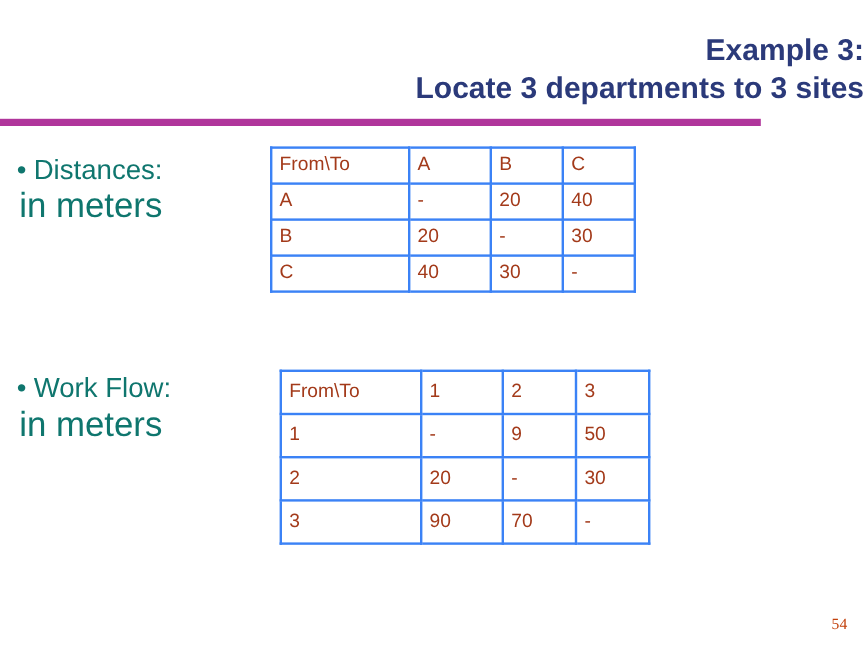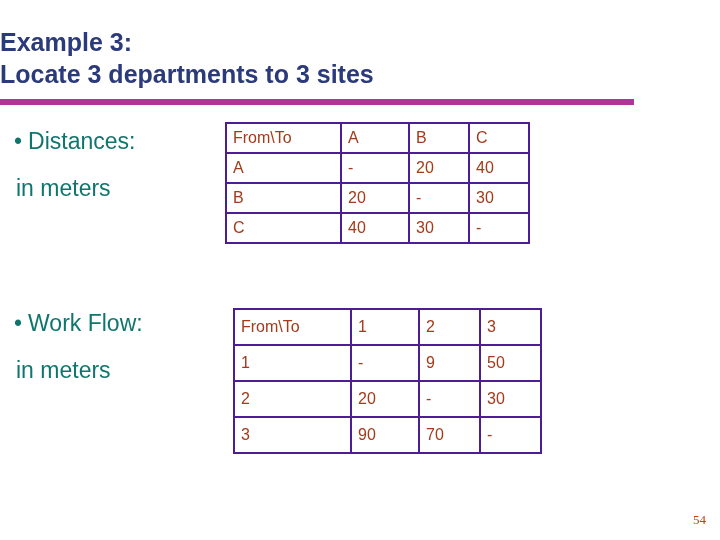--- a/index.html
+++ b/index.html
@@ -15,21 +15,21 @@
     font-family: "Liberation Sans", sans-serif;
     background: #ffffff;
   }
 
   
   #title-block {
     position: absolute;
     left: 0;
     top: 26px;
     width: 720px;
-    text-align: left;
+    text-align: right;
   }
   .title-line {
     color: #2B3A7A;
     font-size: 25px;
     font-weight: bold;
     line-height: 32px;
     letter-spacing: 0px;
     white-space: nowrap;
   }
 
@@ -52,41 +52,40 @@
   }
   #bullet-distances { top: 126px; }
   #bullet-workflow  { top: 308px; }
 
   .bullet-line-1 {
     font-size: 23px;
     line-height: 31px;
     white-space: nowrap;
   }
   .bullet-line-2 {
-    font-size: 23px;
+    font-size: 29px;
     line-height: 31px;
     white-space: nowrap;
     padding-left: 2px;
-    margin-top: 16px;
   }
   .bullet-dot {
     display: inline-block;
     margin-right: 6px;
   }
 
   
   .data-table {
     position: absolute;
     border-collapse: collapse;
     table-layout: fixed;
     background: #ffffff;
   }
   .data-table td,
   .data-table th {
-    border: 2px solid #4c1d95;
+    border: 2px solid #3b82f6;
     color: #A33A1A;
     font-size: 16px;
     font-weight: normal;
     text-align: left;
     vertical-align: middle;
     padding: 0 0 0 6px;
     height: 30px;
     box-sizing: border-box;
     overflow: hidden;
     white-space: nowrap;

